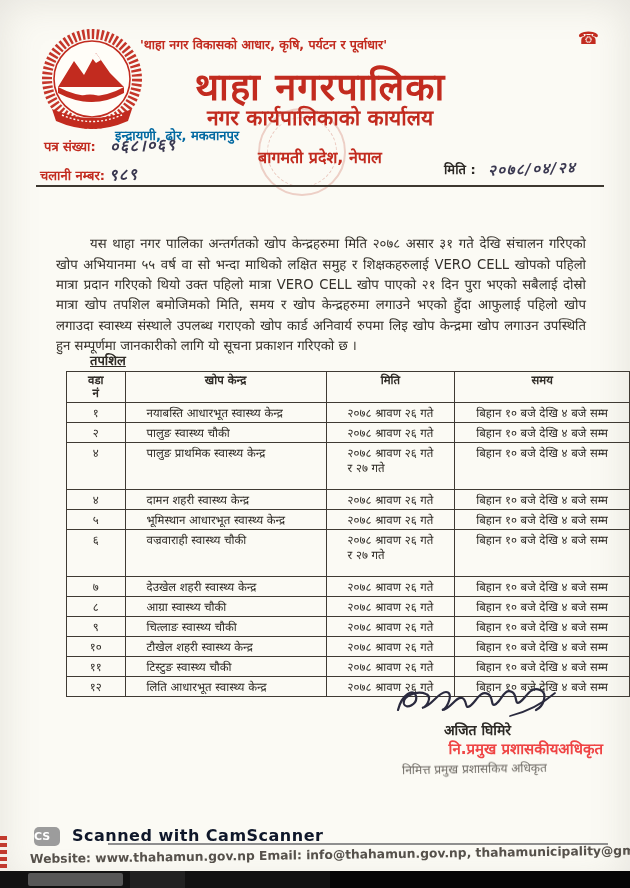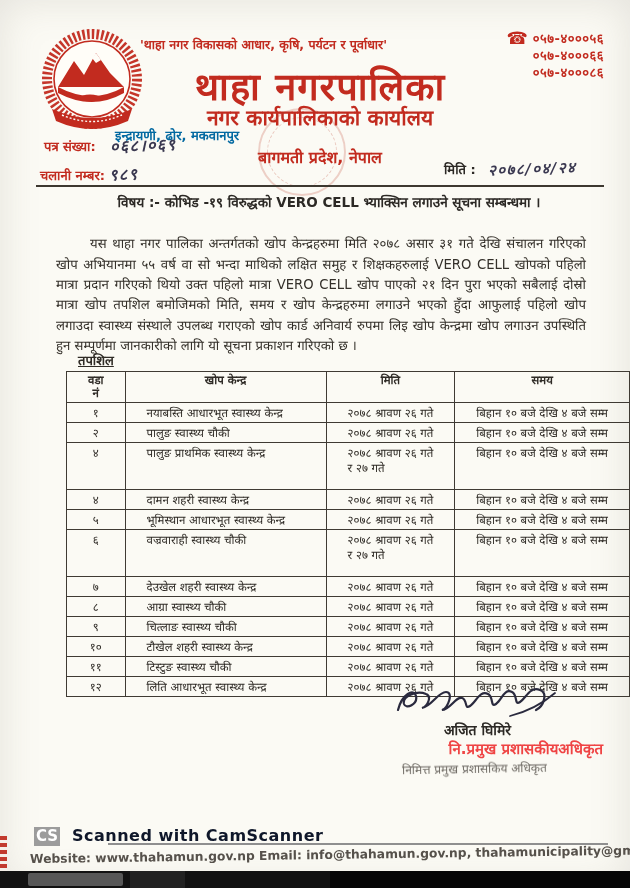--- a/index.html
+++ b/index.html
@@ -28,42 +28,42 @@
   
   .ref-row{position:absolute;font-size:13px;font-weight:bold;color:#c22b1f;white-space:nowrap;}
   .hand{font-family:"DejaVu Sans",sans-serif;font-weight:bold;color:#3a3850;font-size:16px;
         font-style:italic;letter-spacing:1.5px;display:inline-block;transform:rotate(-2deg);}
   .rule{position:absolute;left:36px;right:26px;top:185px;height:2px;background:#3d3830;}
   .subject{position:absolute;left:80px;right:52px;top:193px;text-align:center;
            font-size:13.5px;font-weight:bold;color:#2c2925;}
   .body-text{position:absolute;left:56px;top:221px;width:530px;font-size:13.2px;line-height:20.4px;
            text-align:justify;text-indent:34px;color:#34302a;}
   
-  .detail-label{position:absolute;left:78px;top:351px;font-size:13px;font-weight:bold;
+  .detail-label{position:absolute;left:90px;top:351px;font-size:13px;font-weight:bold;
            text-decoration:underline;color:#2f2b26;}
   table.sched{position:absolute;left:66px;top:371px;border-collapse:collapse;table-layout:fixed;
            font-size:11.5px;color:#2f2b26;}
   table.sched th,table.sched td{border:1px solid #3f3a33;padding:2px 21px;vertical-align:top;
            overflow:hidden;white-space:nowrap;}
   table.sched th{font-weight:bold;text-align:center;white-space:normal;line-height:13px;height:26px;}
   td.cell-ward{text-align:center;}
   tr.tall td{height:42px;}
   .c-ward{width:34px;} .c-center{width:212px;} .c-date{width:118px;} .c-time{width:160px;}
   
   .sig-scrawl{position:absolute;left:392px;top:680px;width:170px;height:42px;}
   .sig-name{position:absolute;left:390px;top:720px;width:175px;text-align:center;
             font-weight:bold;font-size:14px;color:#2c2925;}
   .sig-title{position:absolute;left:348px;top:738px;width:255px;text-align:right;
             font-weight:bold;font-size:15px;color:#ef4444;}
   .sig-stamp{position:absolute;left:352px;top:760px;width:245px;text-align:center;
             font-size:12px;color:rgba(75,70,64,.8);filter:blur(.35px);transform:rotate(-1deg);}
   
   .cam-line{position:absolute;left:108px;right:22px;top:843px;height:2px;background:#8f8f8f;}
   .cam-badge{position:absolute;left:34px;top:827px;width:26px;height:19px;background:#9c9c9c;
-            border-radius:0;color:#fff;font-size:15px;font-weight:bold;text-align:center;line-height:19px;}
+            border-radius:5px;color:#fff;font-size:11px;font-weight:bold;line-height:19px;}
   .cam-text{position:absolute;left:72px;top:826px;color:#0f172a;font-size:16px;font-weight:bold;
             letter-spacing:.5px;white-space:nowrap;}
   .contact{position:absolute;left:30px;top:848px;width:585px;color:#56514b;font-size:12.3px;
             font-weight:bold;transform:rotate(-.8deg);white-space:nowrap;}
   .bottom-band{position:absolute;left:0;bottom:0;width:630px;height:17px;background:#121212;}
   .band-patch1{position:absolute;left:28px;bottom:2px;width:95px;height:13px;background:#575757;border-radius:2px;}
   .band-patch2{position:absolute;left:130px;bottom:0;width:55px;height:17px;background:#222;}
   .band-patch3{position:absolute;right:0;bottom:0;width:300px;height:17px;background:#060606;}
   .red-edge{position:absolute;left:0;top:836px;width:7px;height:42px;
             background:repeating-linear-gradient(180deg,#c23a2e 0 4px,#f5efe8 4px 7px);}
@@ -81,25 +81,20 @@
       <path d="M60,33 L64,28 L69,35 L64,38 Z" fill="#fffdf8"></path>
       <path d="M26,62 Q60,80 92,62 L92,68 Q60,86 26,68 Z" fill="#c22b1f"></path>
       <ellipse cx="58" cy="73" rx="10" ry="3.5" fill="#c22b1f"></ellipse>
       <path d="M20,84 Q60,102 100,84 L96,96 Q60,112 24,96 Z" fill="#c22b1f"></path>
       <path d="M30,90 Q60,103 90,90" fill="none" stroke="#fffdf8" stroke-width="1.4" stroke-dasharray="2 2"></path>
     </svg>
   </div>
 
   <div class="phones">
     <span class="phone-icon">☎</span>
-    <div class="phone-list">
-        <div>०५७-४०००५६</div>
-        <div>०५७-४०००६६</div>
-        <div>०५७-४०००८६</div>
-      </div>
   </div>
 
   <div class="slogan">'थाहा नगर विकासको आधार, कृषि, पर्यटन र पूर्वाधार'</div>
   <div class="title">थाहा नगरपालिका</div>
   <div class="office">नगर कार्यपालिकाको कार्यालय</div>
   <div class="addr1">इन्द्रायणी, ढोर, मकवानपुर</div>
   <div class="addr2">बागमती प्रदेश, नेपाल</div>
   <div class="header-stamp"></div>
 
   <div class="ref-row" style="left:44px;top:134px;">
@@ -110,21 +105,20 @@
     <span>चलानी नम्बर:</span>
     <span class="hand">९८९</span>
   </div>
   <div class="ref-row" style="left:444px;top:158px;">
     <span style="color:#2c2925;">मिति :</span>
     <span class="hand" style="margin-left:8px;font-size:15px;">२०७८/०४/२४</span>
   </div>
 
   <div class="rule"></div>
 
-  <div class="subject">विषय :- कोभिड -१९ विरुद्धको VERO CELL भ्याक्सिन लगाउने सूचना सम्बन्धमा ।</div>
   <p class="body-text">यस थाहा नगर पालिका अन्तर्गतको खोप केन्द्रहरुमा मिति २०७८ असार ३१ गते देखि संचालन गरिएको खोप अभियानमा ५५ वर्ष वा सो भन्दा माथिको लक्षित समुह र शिक्षकहरुलाई VERO CELL खोपको पहिलो मात्रा प्रदान गरिएको थियो उक्त पहिलो मात्रा VERO CELL खोप पाएको २१ दिन पुरा भएको सबैलाई दोस्रो मात्रा खोप तपशिल बमोजिमको मिति, समय र खोप केन्द्रहरुमा लगाउने भएको हुँदा आफुलाई पहिलो खोप लगाउदा स्वास्थ्य संस्थाले उपलब्ध गराएको खोप कार्ड अनिवार्य रुपमा लिइ खोप केन्द्रमा खोप लगाउन उपस्थिति हुन सम्पूर्णमा जानकारीको लागि यो सूचना प्रकाशन गरिएको छ ।</p>
 
   <div class="detail-label">तपशिल</div>
   <table class="sched">
     <colgroup>
         <col class="c-ward">
         <col class="c-center">
         <col class="c-date">
         <col class="c-time">
       </colgroup>

